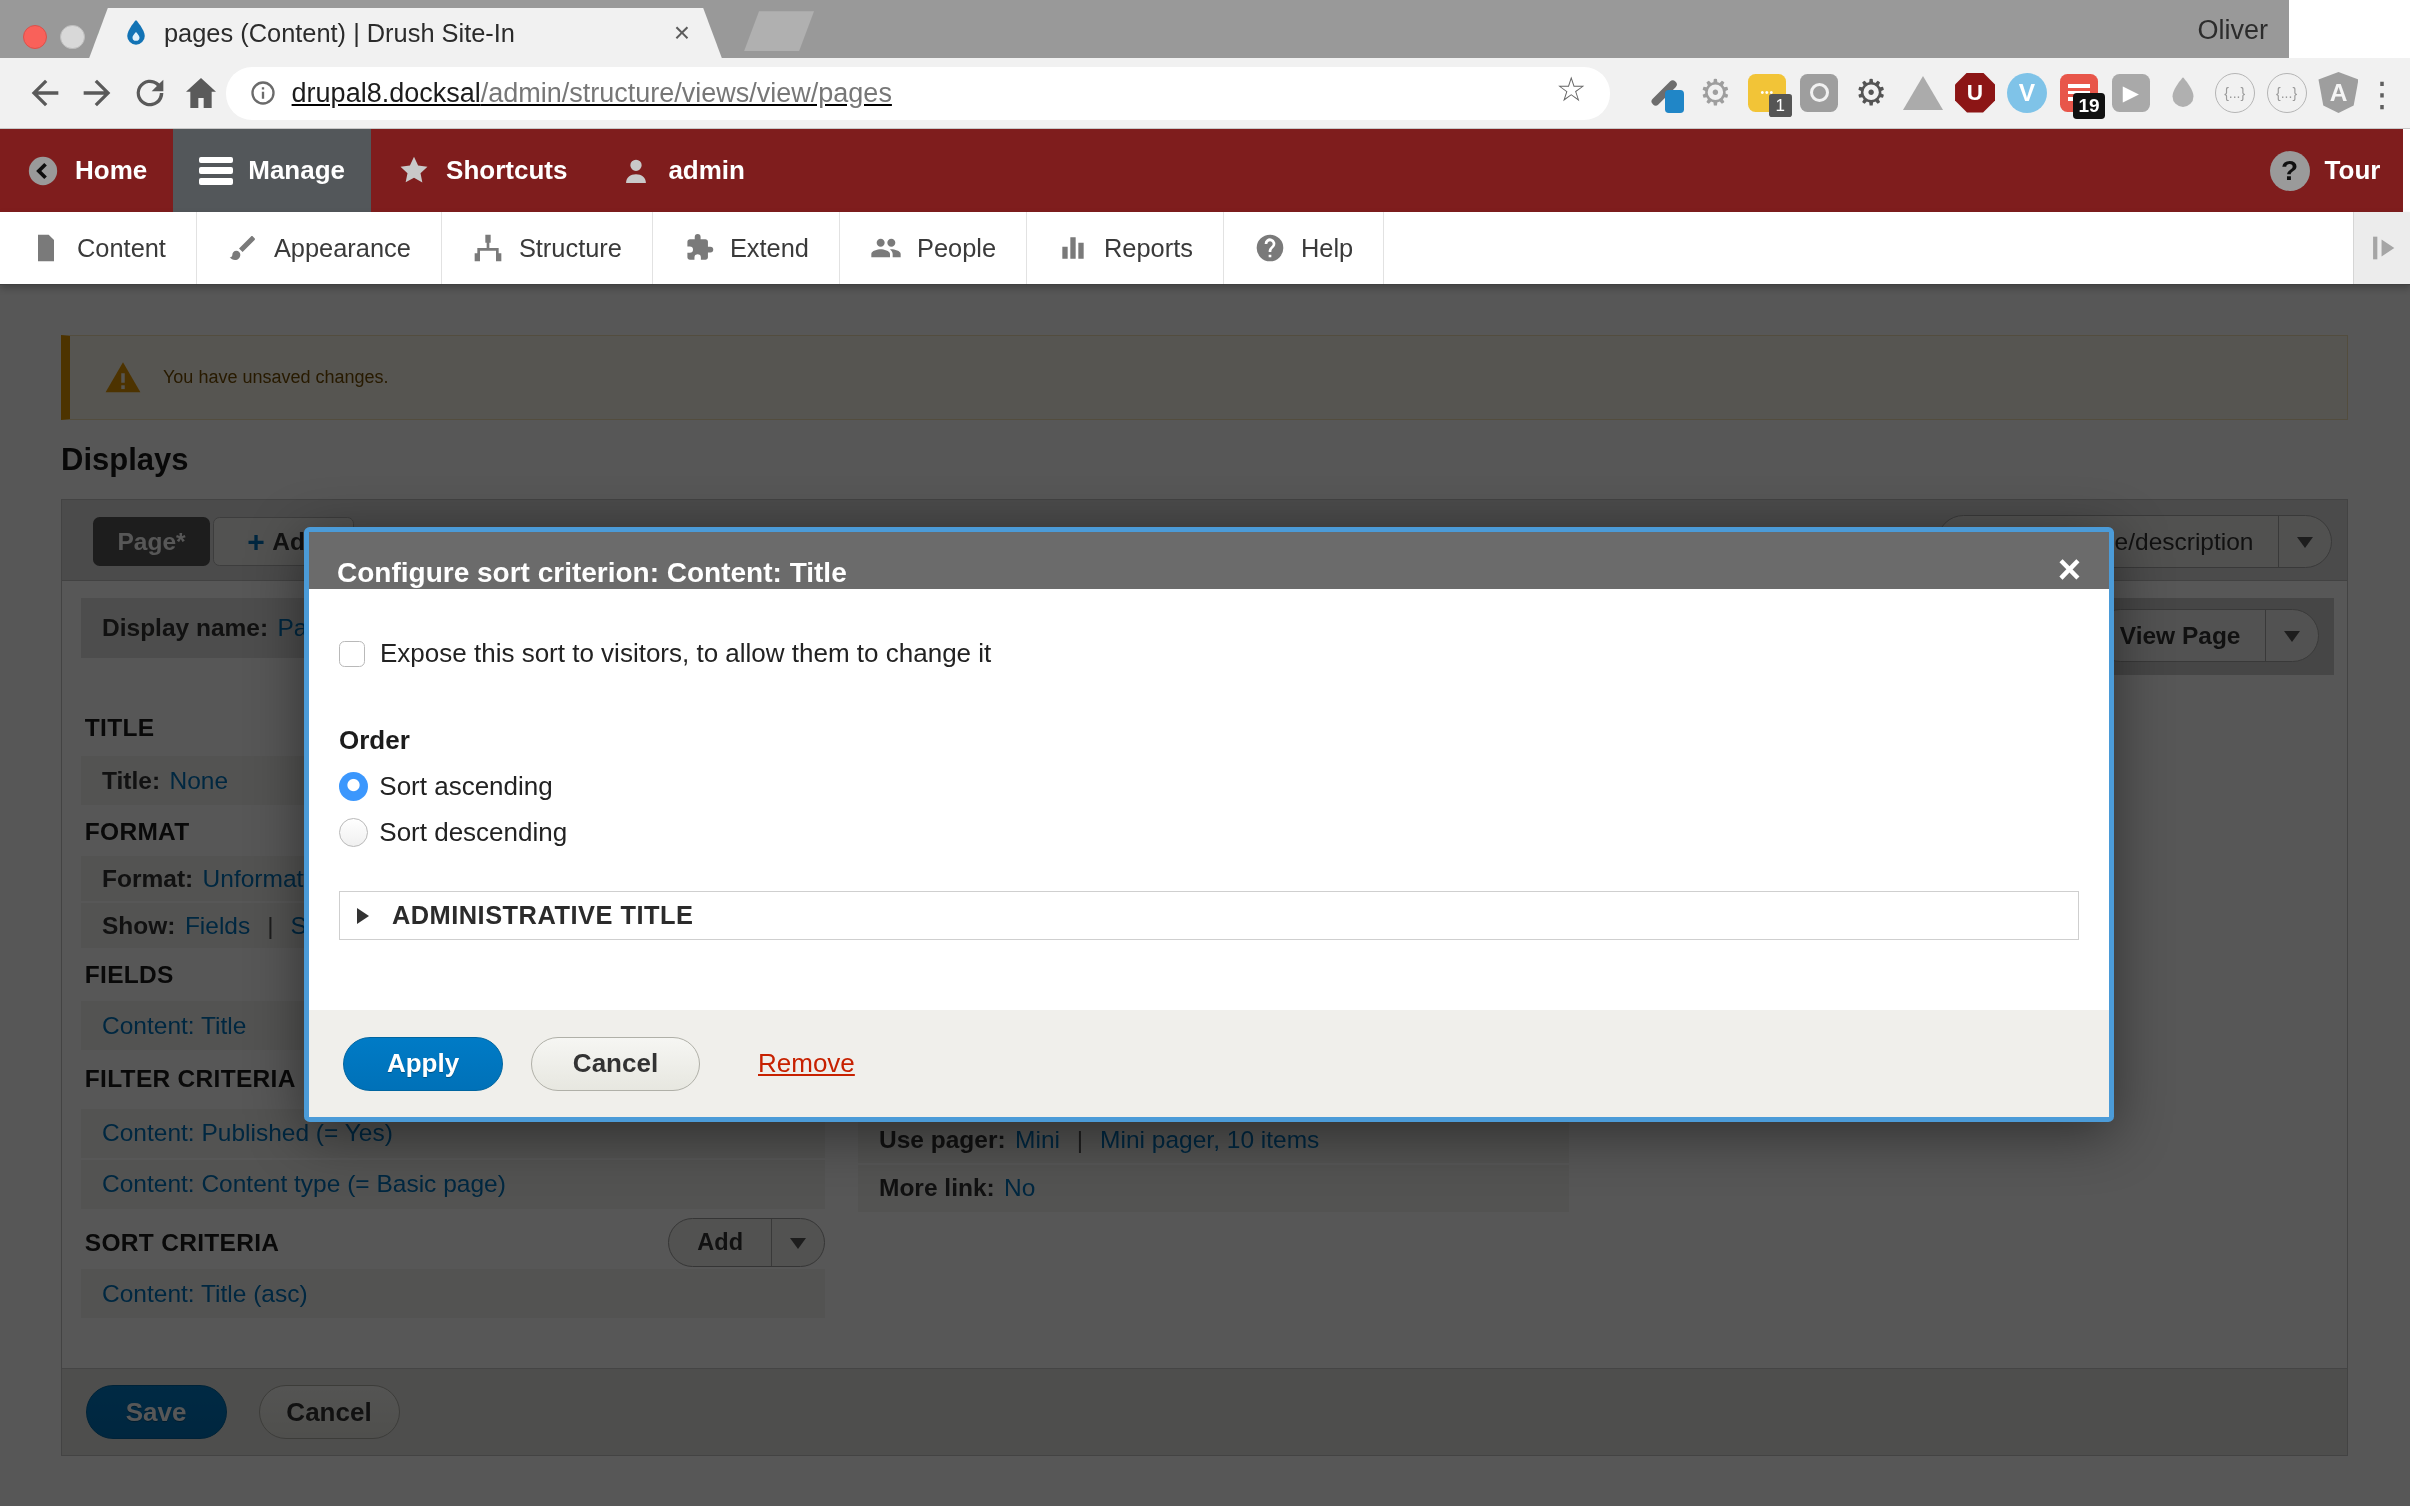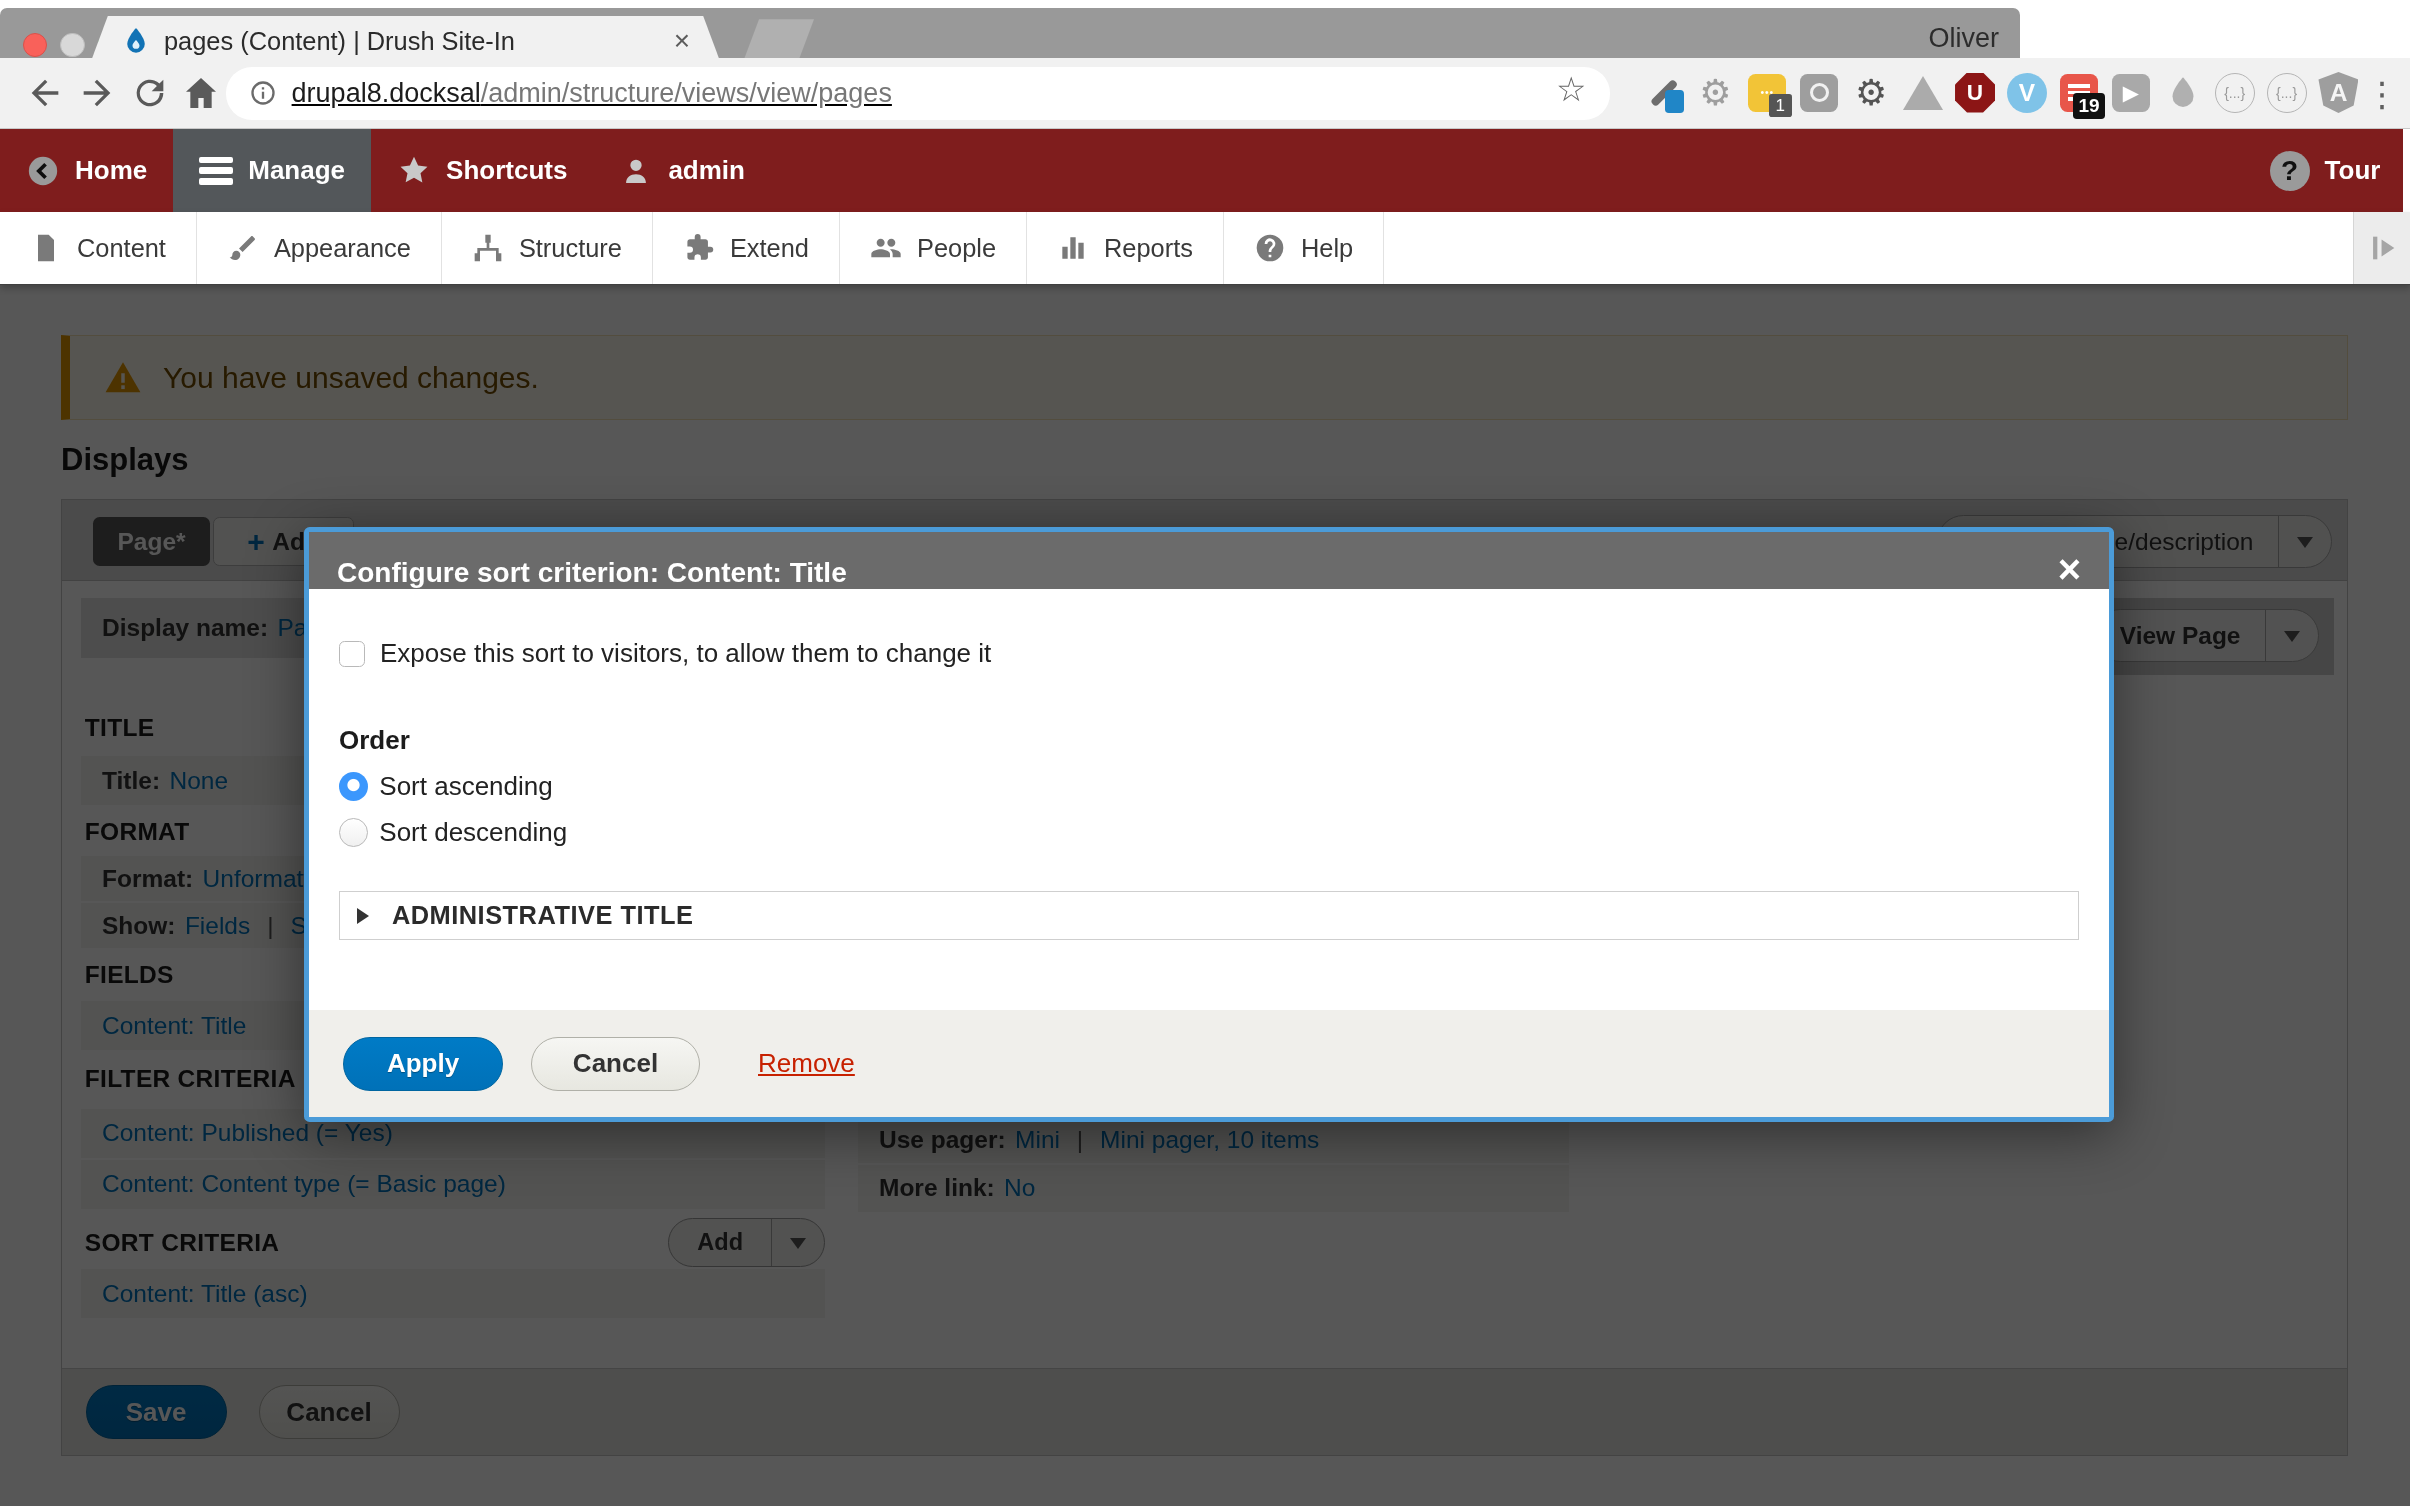--- a/index.html
+++ b/index.html
@@ -1,20 +1,20 @@
 <!DOCTYPE html>
 <html style="font-size:15px"><head>
 <meta charset="utf-8">
 <style>
   * { box-sizing: border-box; margin: 0; padding: 0; }
   html,body { width:2411px; height:1507px; overflow:hidden; font-family:"Liberation Sans", sans-serif; }
   #screen { position:relative; width:2411px; height:1507px; background:#fff; }
 
   
-  .titlebar { position:absolute; left:0; top:8px; width:2020px; height:58px; background:#999;border-radius:7px; }
+  .titlebar { position:absolute; left:0; top:0; width:2289px; height:58px; background:#999; }
   .traffic { position:absolute; top:24.5px; width:24.5px; height:24.5px; border-radius:50%; }
   .t-close { left:22.6px; background:#f9615a; border:0.9px solid #d9514b; }
   .t-min   { left:60px; background:#d8d8d8; border:0.9px solid #bdbdbd; }
   .t-zoom  { left:98px; background:#33c748; border:0.9px solid #23a734; }
   .tab { position:absolute; left:89px; top:7.5px; width:633px; height:51px; background:#f1f1f1;
          clip-path:polygon(19px 0, calc(100% - 19px) 0, 100% 100%, 0 100%);
          display:flex; align-items:center; }
   .tab-favicon { margin-left:32px; width:30px; height:30px; flex:0 0 auto; }
   .tab-title { margin-left:13px; font-size:25.4px; color:#2b2b2b; white-space:nowrap; overflow:hidden; width:452px; position:relative; }
   .tab-fade { position:absolute; right:62px; top:9.4px; width:56px; height:38px; background:linear-gradient(to right, rgba(241,241,241,0), #f1f1f1 80%); }
@@ -72,21 +72,21 @@
   .mb-item { display:flex; align-items:center; gap:15px; padding:0 30px; font-size:25.4px; color:#3a3a3a; border-right:0.9px solid #e2e2e2; cursor:pointer; }
   .mb-item:first-child { border-left:none; }
   .mb-item svg { width:32px; height:32px; fill:#7a7a7a; }
   .mb-collapse { position:absolute; right:0; top:0; width:58px; height:72px; background:#ececec; border-left:0.9px solid #d5d5d5; display:flex; align-items:center; justify-content:center; cursor:pointer; }
   .mb-collapse svg { width:34px; height:34px; fill:#a5a5a5; }
 
   
   .page { position:absolute; left:0; top:284px; width:2411px; height:1222px; background:#fff; }
   .warning-box { position:absolute; left:61px; top:51px; width:2287px; height:85px; background:#fdf8ed; border:0.9px solid #f3e0b5; border-left:9.4px solid #e09600; display:flex; align-items:center; padding-left:34px; gap:21px; }
   .warning-box svg { width:38px; height:38px; }
-  .warning-text { font-size:30px; color:#734c00; }
+  .warning-text { font-size:18px; color:#734c00; }
   .page-title { position:absolute; left:61px; top:158px; font-size:31px; font-weight:bold; color:#1a1a1a; }
 
   .displays { position:absolute; left:61px; top:215px; width:2287px; height:957px; background:#fff; border:0.9px solid #c5c5c5; }
   .disp-header { position:absolute; left:0; top:0; width:100%; height:81px; background:#dcdcdc; border-bottom:0.9px solid #c2c2c2; }
   .disp-tab-active { position:absolute; left:31px; top:17px; height:49px; background:#555; color:#fff; font-weight:bold; font-size:24.5px; border-radius:6.6px; display:flex; align-items:center; padding:0 24.5px; cursor:pointer; }
   .disp-add { position:absolute; left:151px; top:17px; height:49px; width:141px; background:#f0f0ee; border:0.9px solid #b3b3b3; border-radius:6.6px; display:flex; align-items:center; justify-content:center; gap:7.5px; font-size:24.5px; font-weight:bold; color:#333; cursor:pointer; }
   .disp-add .plus { color:#0074bd; font-size:30px; font-weight:bold; }
   .pill-split { display:flex; align-items:stretch; background:#ececea; border:0.9px solid #a8a8a8; border-radius:28px; overflow:hidden; cursor:pointer; }
   .pill-main { display:flex; align-items:center; padding:0 24.5px; font-size:24.5px; color:#333; white-space:nowrap; }
   .pill-arrow { display:flex; align-items:center; justify-content:center; width:53px; border-left:0.9px solid #a8a8a8; }

